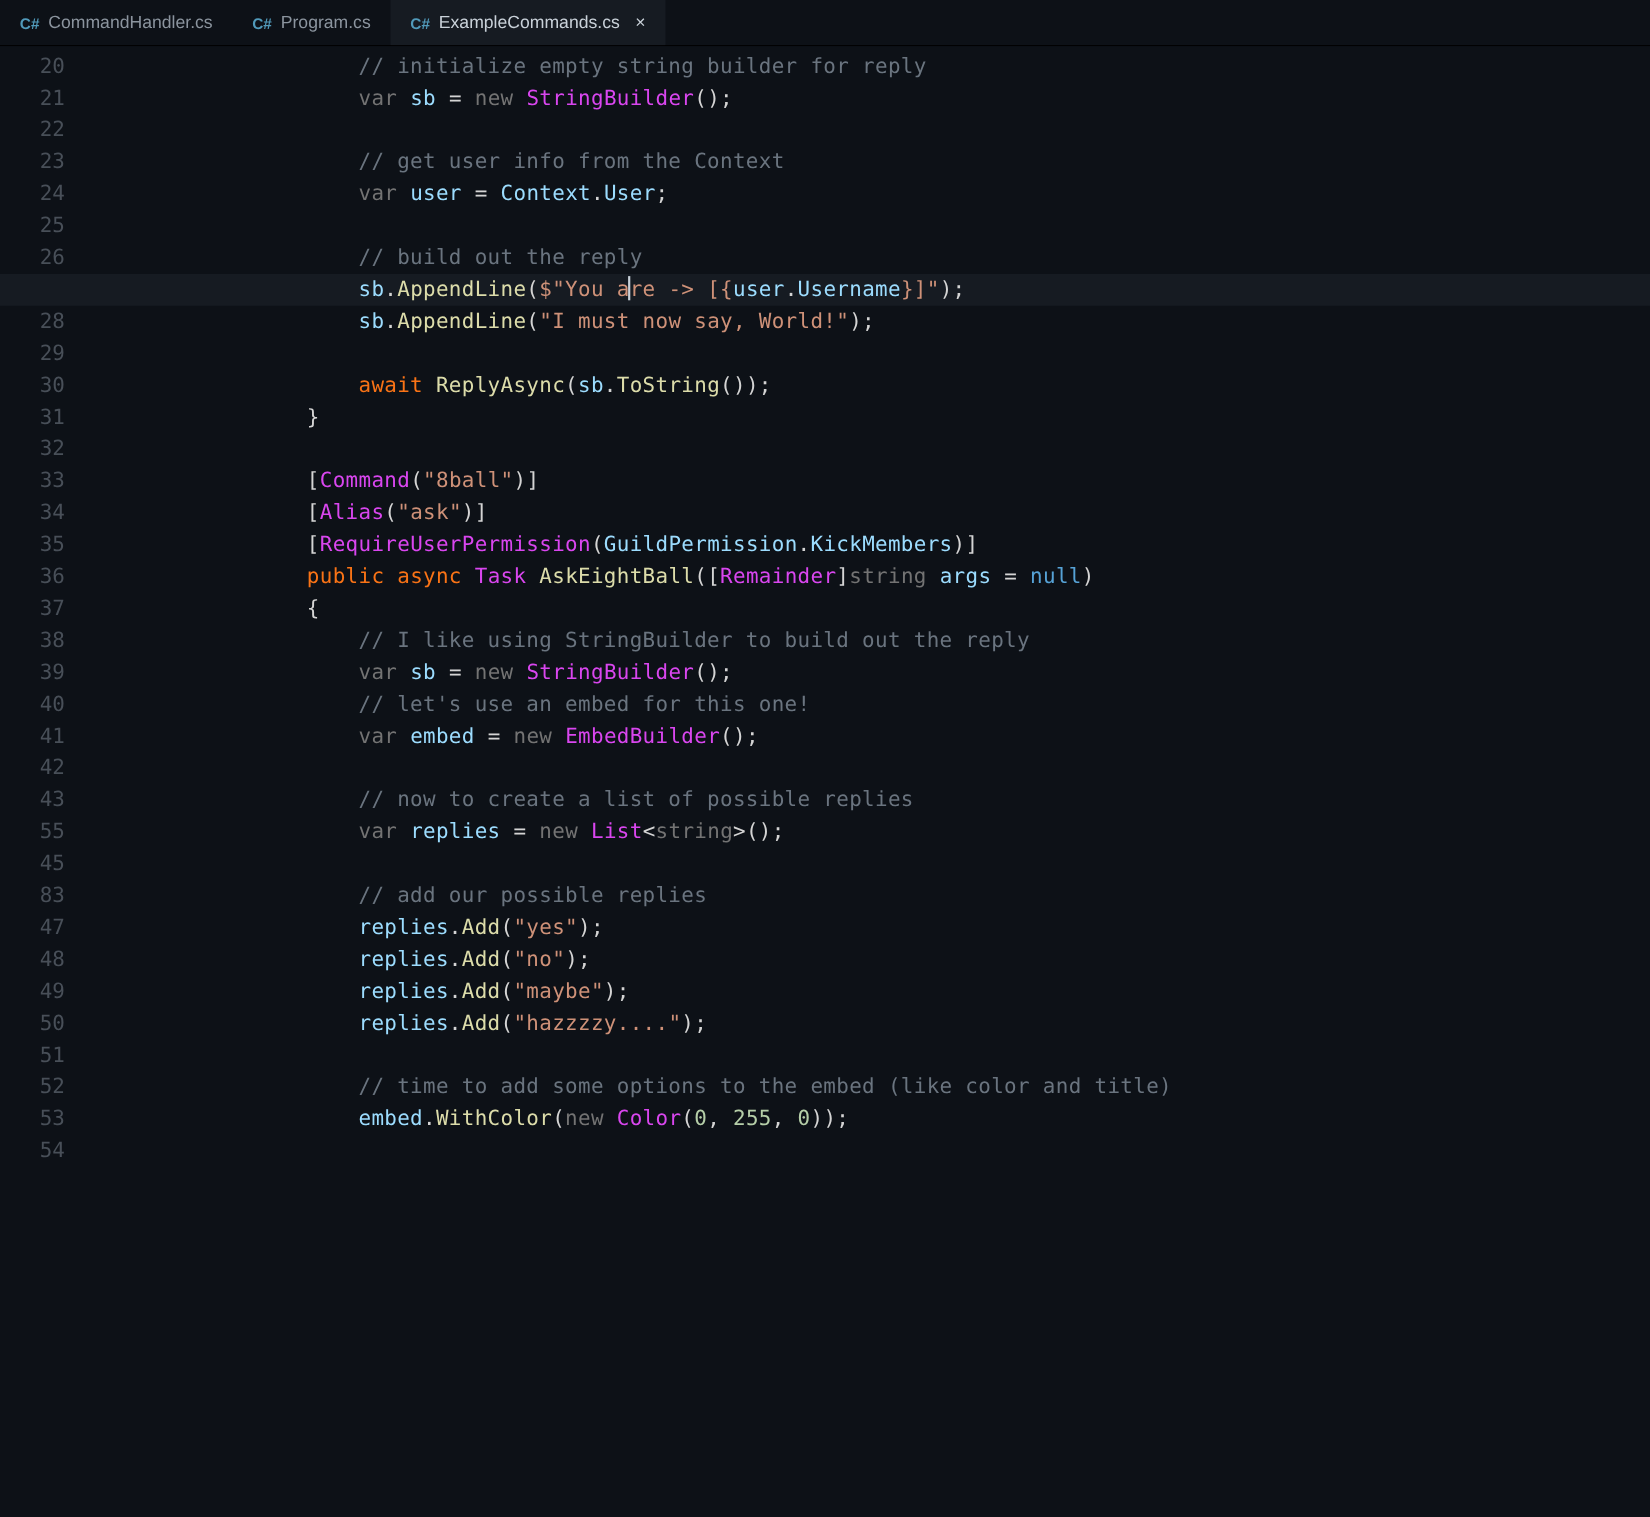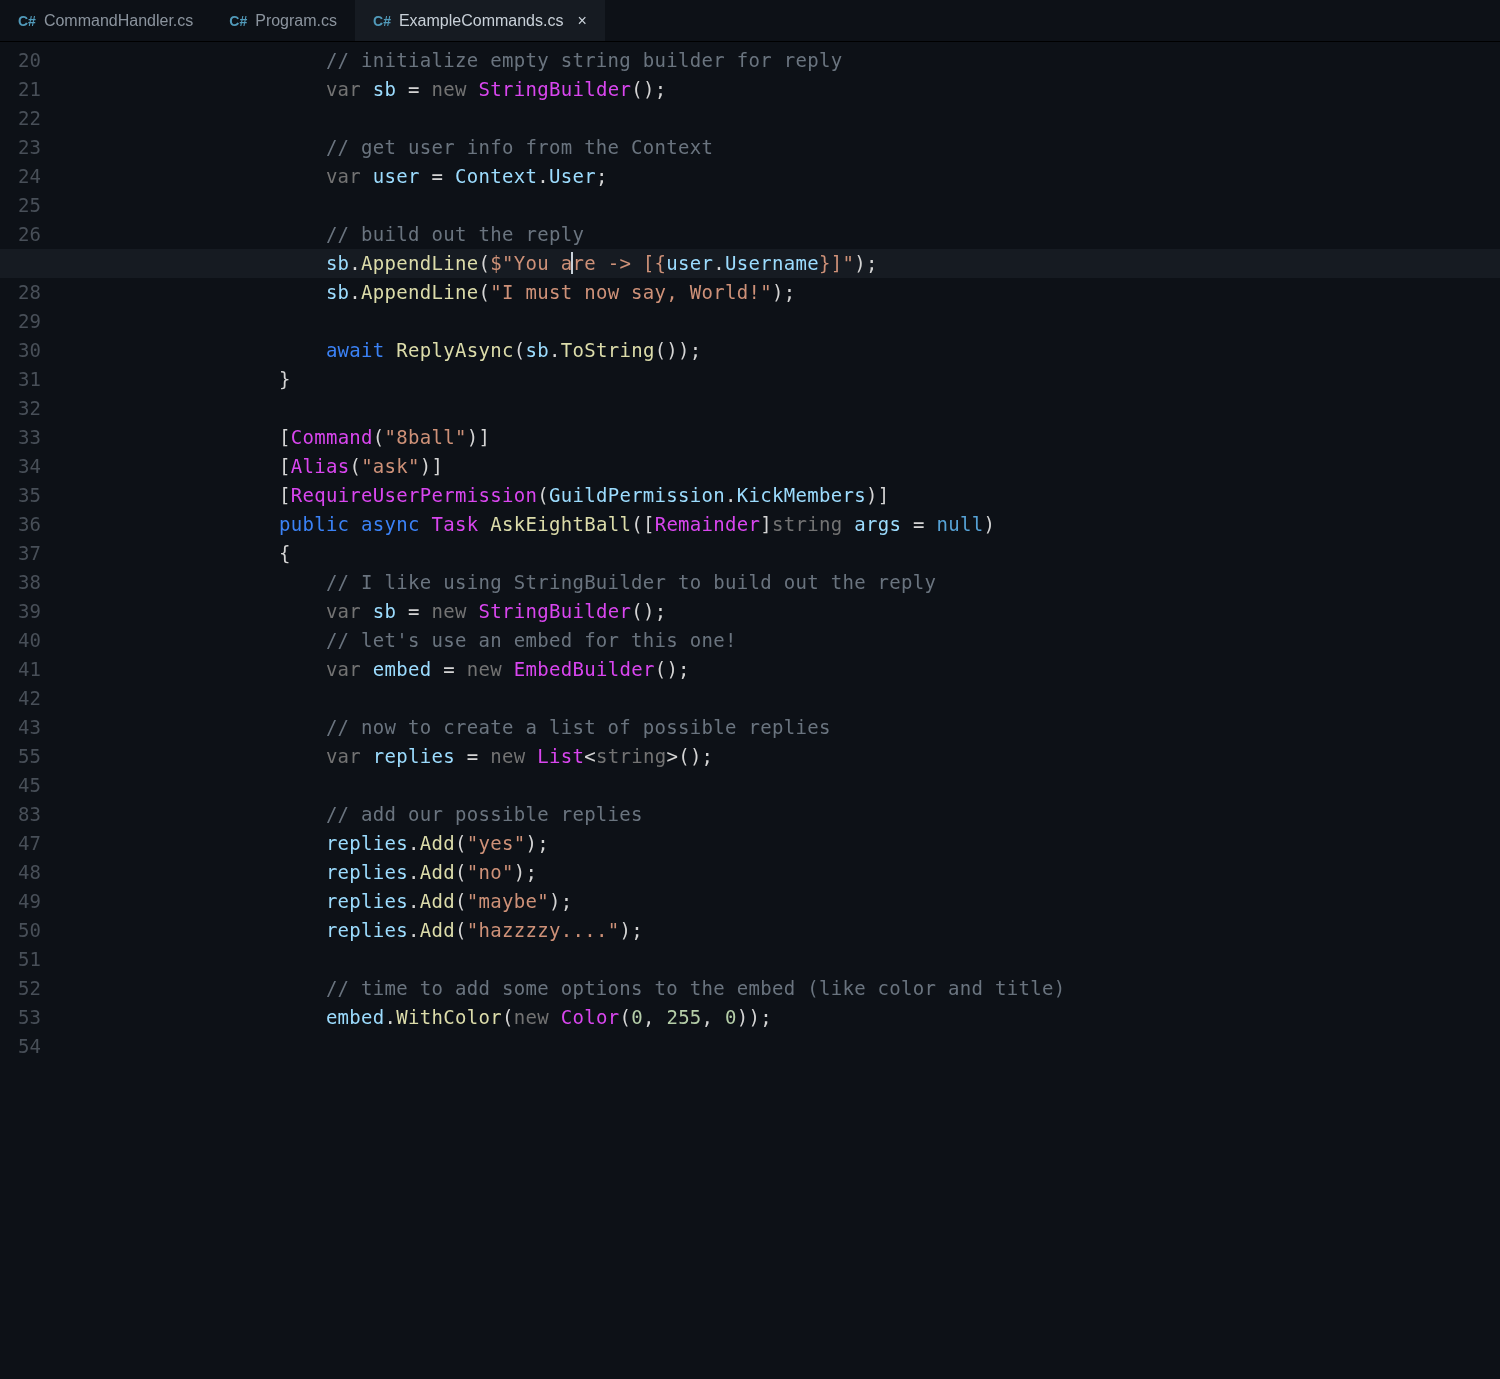--- a/index.html
+++ b/index.html
@@ -48,21 +48,21 @@
   
   
   .editor {
     display: flex;
     height: calc(100% - 42px);
     background: #0d1117;
   }
   .gutter {
     width: 75px;
     padding-top: 4px;
-    text-align: center;
+    text-align: right;
     color: #484f58;
     user-select: none;
     flex-shrink: 0;
     font-size: 19px;
   }
   .gutter-line {
     height: 29px;
     line-height: 29px;
     padding-right: 16px;
   }
@@ -122,21 +122,21 @@
     vertical-align: middle;
     position: relative;
     top: -2px;
     margin-left: -1px;
     margin-right: -1px;
   }
   
   
   .c-comment { color: #6a747f; }
   .c-keyword { color: #737373; }
-  .c-keyword-mod { color: #3b82f6; }
+  .c-keyword-mod { color: #f97316; }
   .c-type { color: #d946ef; }
   .c-method { color: #dcdcaa; }
   .c-string { color: #ce9178; }
   .c-number { color: #b5cea8; }
   .c-var { color: #9cdcfe; }
   .c-punct { color: #d4d4d4; }
   .c-op { color: #d4d4d4; }
   .c-null { color: #56a2d6; }
 </style>
 </head>

